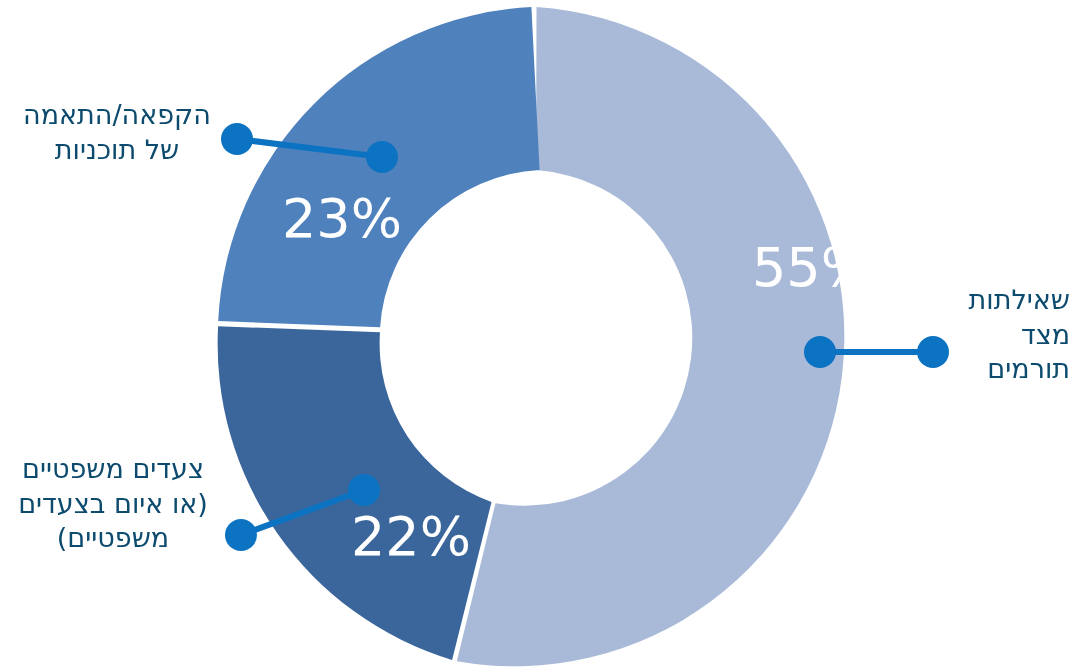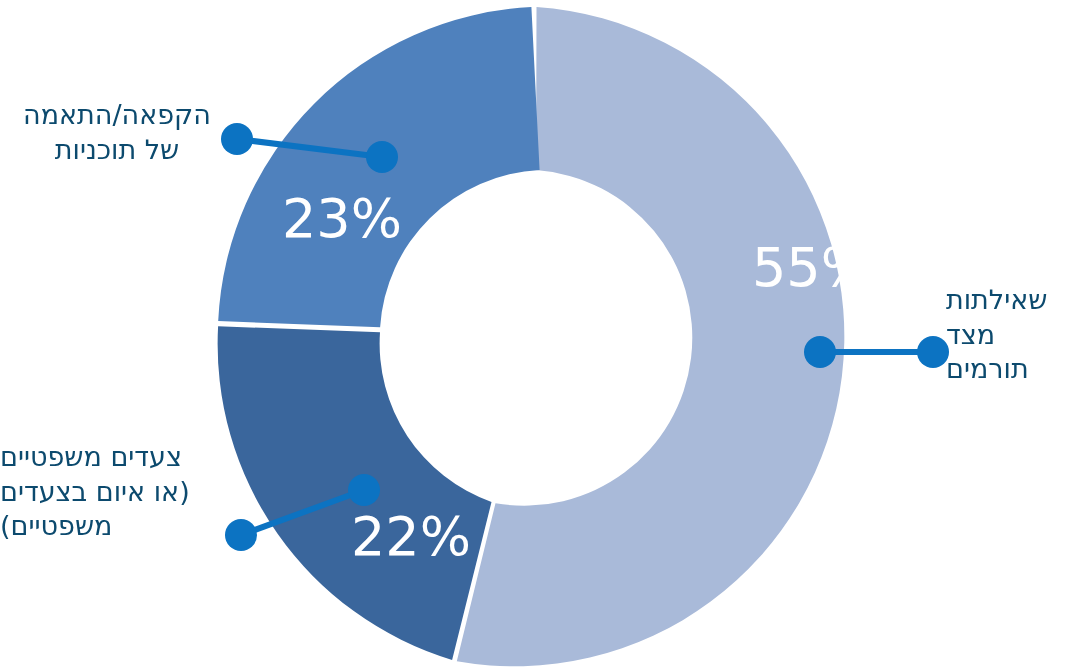--- a/index.html
+++ b/index.html
@@ -45,29 +45,29 @@
     white-space: pre-line;
   }
   #label-freeze {
     left: 6px;
     top: 98px;
     width: 222px;
     text-align: center;
   }
   #label-legal {
     left: 0px;
-    top: 440px;
+    top: 452px;
     width: 226px;
-    text-align: left;
+    text-align: center;
   }
   #label-donor {
     left: 946px;
     top: 283px;
     width: 124px;
-    text-align: left;
+    text-align: right;
   }
 </style>
 </head>
 <body>
 
 <div id="chart-root">
 
   <svg class="chart-svg" viewBox="0 0 1074 670">
 
     <path fill="#A9BAD9" d="M 536.5 7.1

